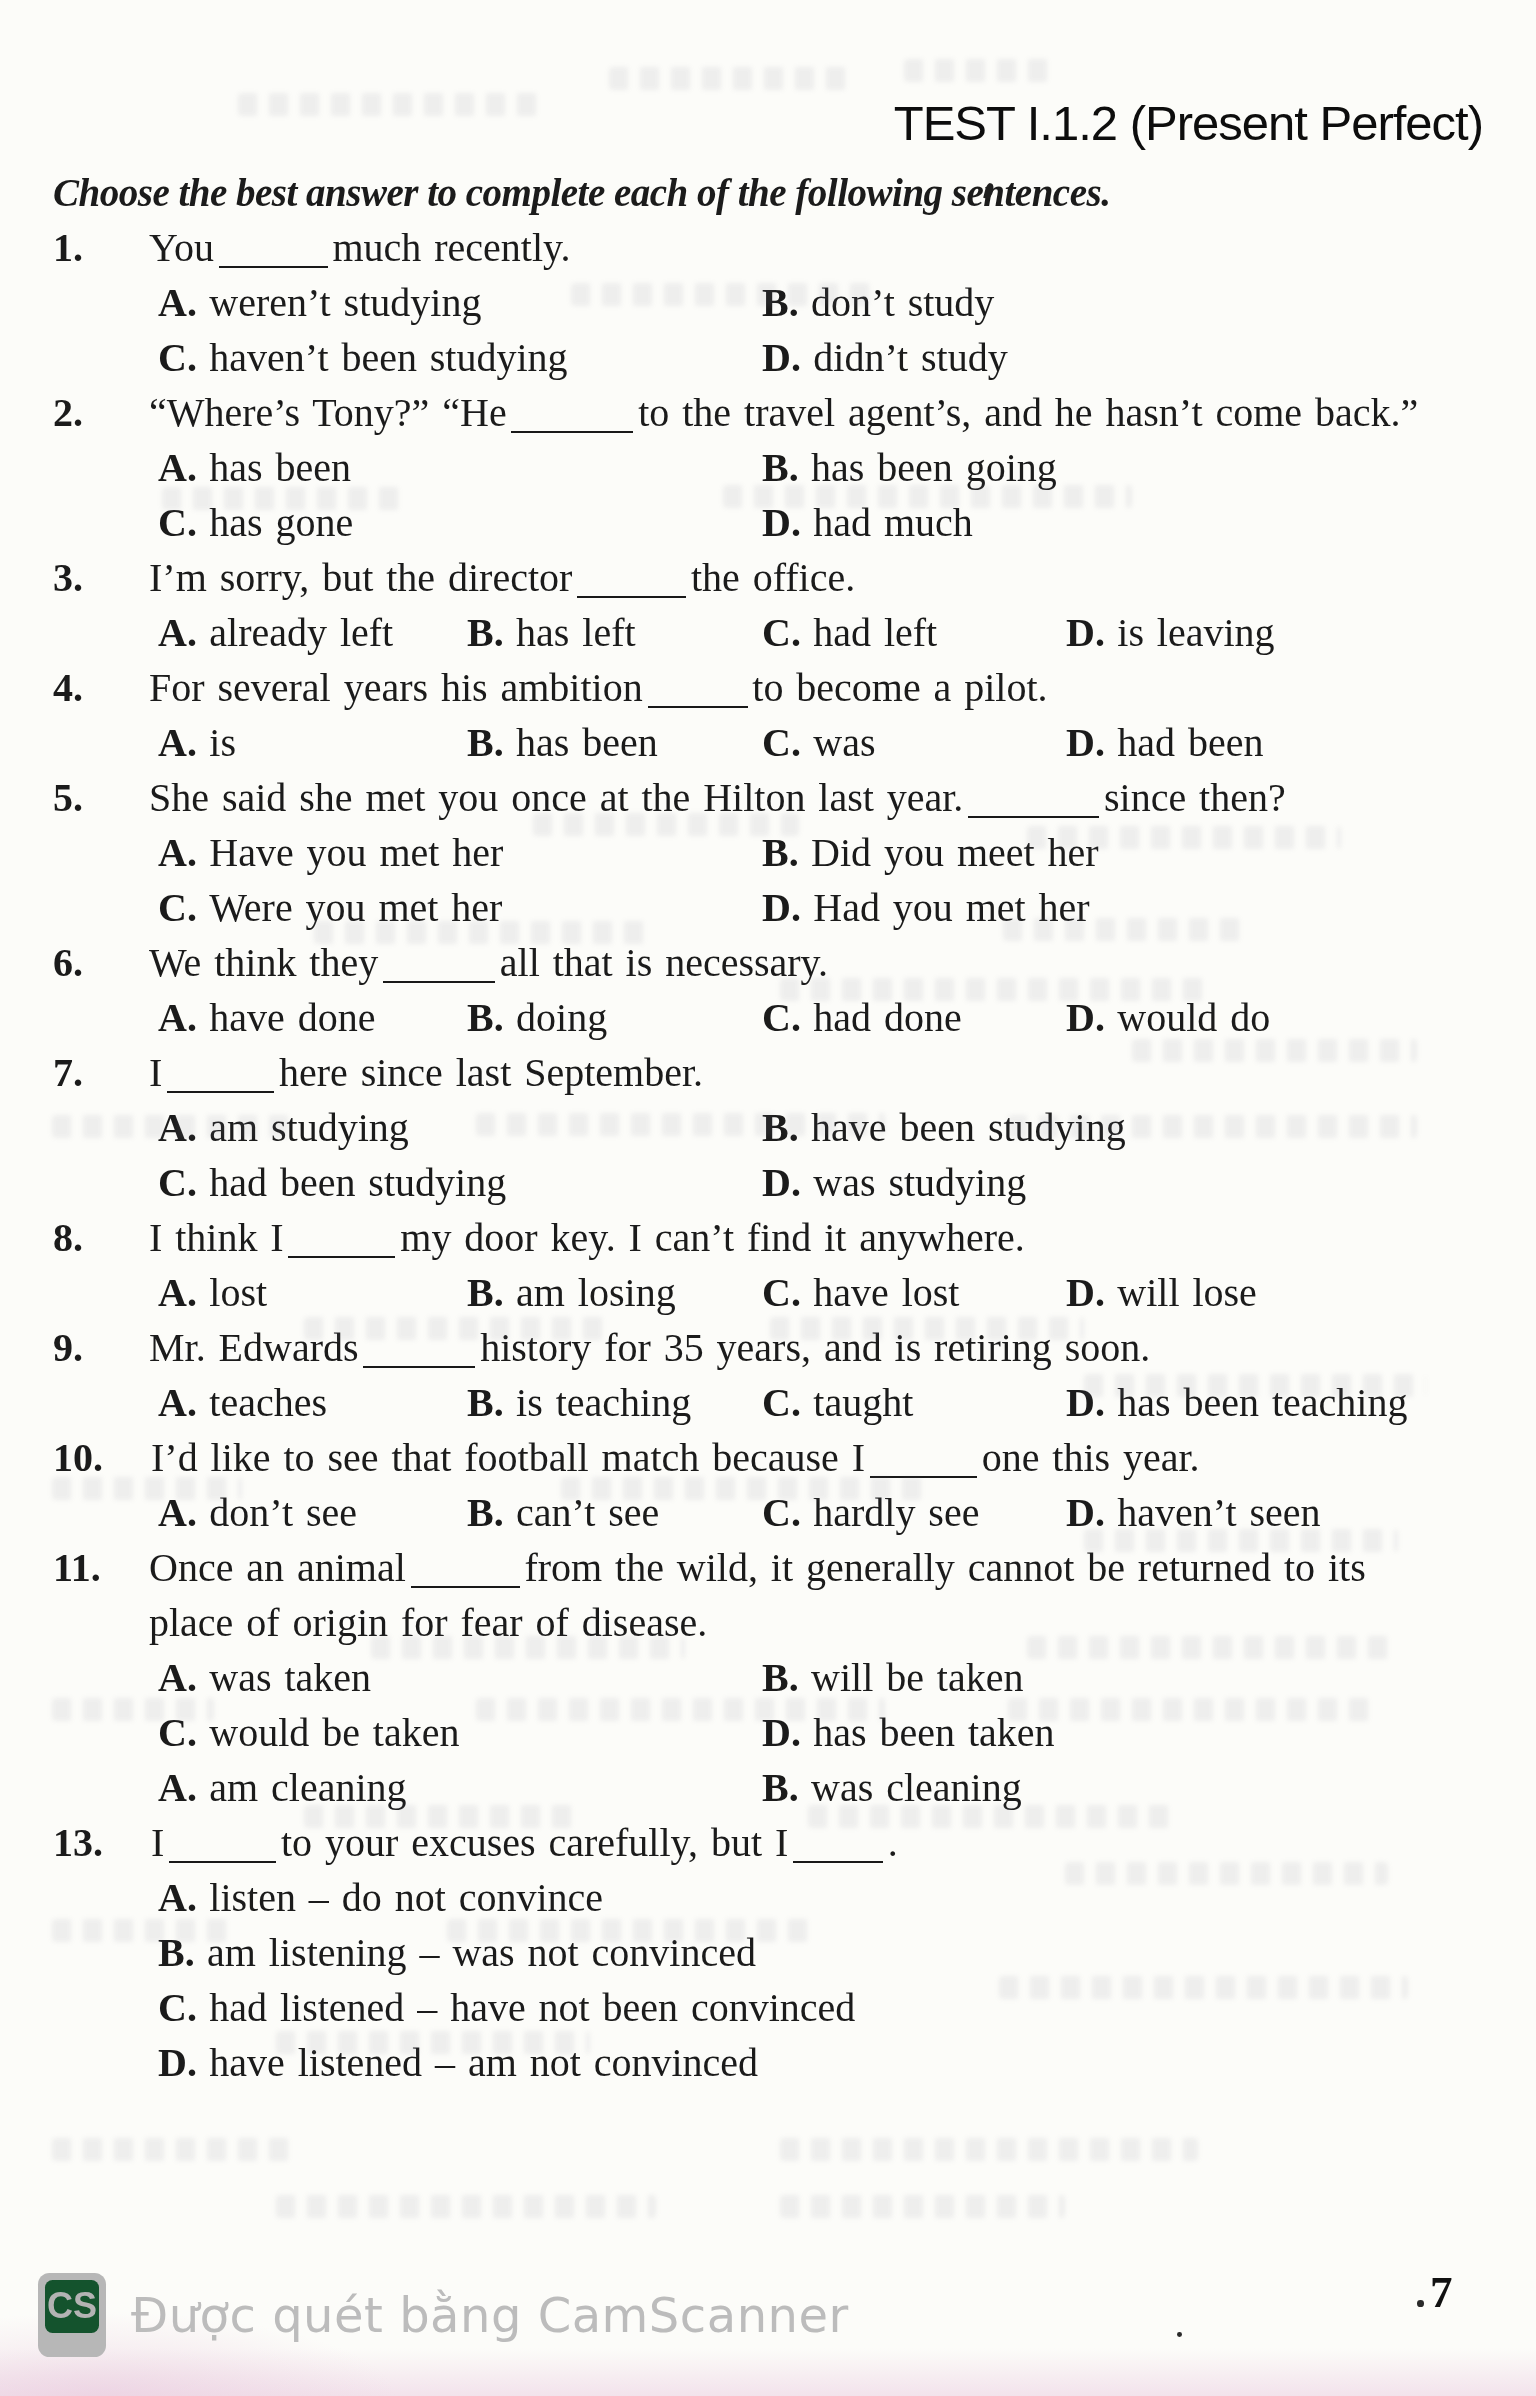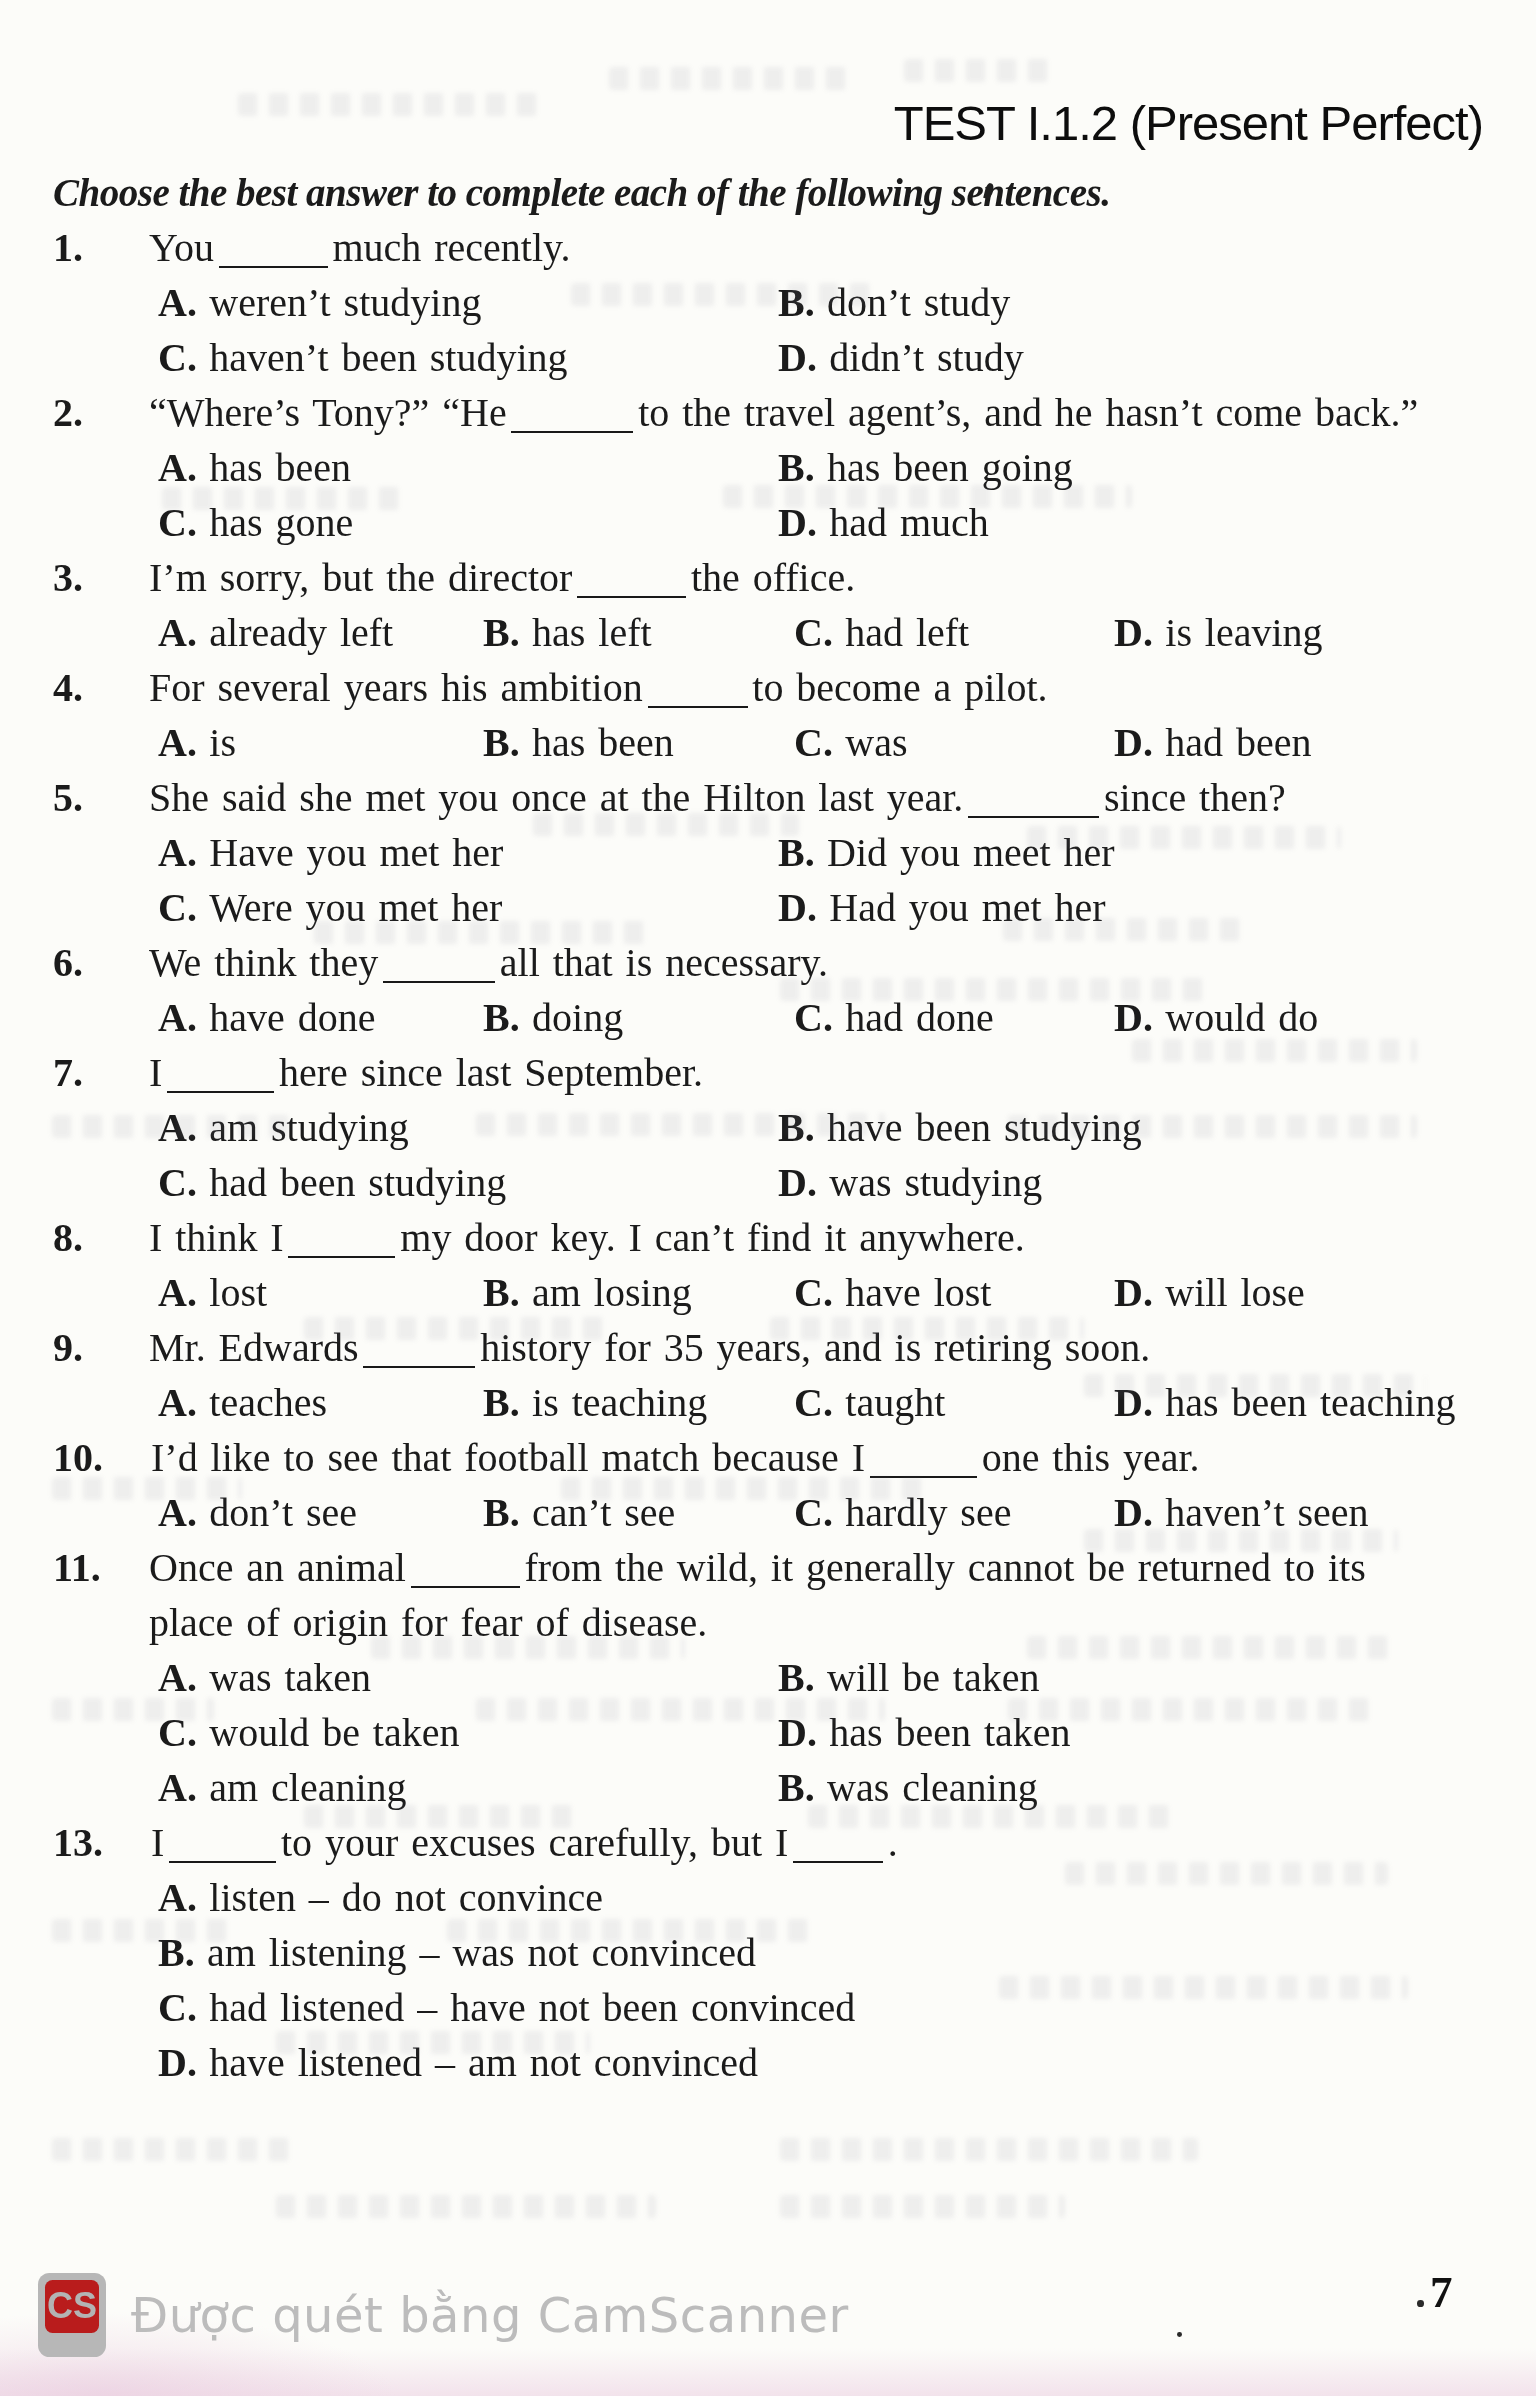--- a/index.html
+++ b/index.html
@@ -21,21 +21,21 @@
     font-weight:bold;font-style:italic;font-size:39px;
     height:55px;line-height:55px;margin-top:11.4px;letter-spacing:-0.5px;
   }
   .q-line{display:flex;min-height:55px;line-height:55px;font-size:40px;word-spacing:2.9px;}
   .q-num{flex:0 0 48px;font-weight:bold;}
   .q-text{flex:1;margin-left:48px;}
   .blank{
     display:inline-block;border-bottom:2.9px solid #191919;
     height:28.5px;margin:0 4.8px;position:relative;top:6.7px;
   }
-  .opt-row{display:flex;padding-left:105px;min-height:55px;line-height:55px;font-size:40px;word-spacing:2.9px;gap:16px;}
+  .opt-row{display:flex;padding-left:105px;min-height:55px;line-height:55px;font-size:40px;word-spacing:2.9px;}
   .opt{white-space:nowrap;}
   .opt.c1{flex:0 0 309px;}
   .opt.c2{flex:0 0 295px;}
   .opt.c3{flex:0 0 304px;}
   .opt.c4{flex:1;}
   .opt.w1{flex:0 0 604px;}
   .opt.w2{flex:1;}
   .opt.s1{flex:1;}
   .opt-letter{font-weight:bold;margin-right:12.4px;}
   
@@ -55,21 +55,21 @@
     pointer-events:none;
   }
   .corner-smear{
     position:absolute;left:0;bottom:0;width:399px;height:86px;
     background:radial-gradient(ellipse at 25% 100%, rgba(233,203,222,.6), rgba(233,203,222,0) 70%);
     pointer-events:none;
   }
   .footer{position:absolute;left:38px;top:2273px;display:flex;align-items:center;}
   .cs-logo{position:relative;width:68px;height:84px;background:#b7b7b7;border-radius:11.4px;}
   .cs-inner{
-    position:absolute;left:6.7px;right:6.7px;top:6.7px;height:53px;background:#b91c1c;border-radius:7.6px;
+    position:absolute;left:6.7px;right:6.7px;top:6.7px;height:53px;background:#14532d;border-radius:7.6px;
     display:flex;align-items:center;justify-content:center;
     font-family:"Liberation Sans","DejaVu Sans",sans-serif;font-weight:bold;font-size:36px;color:#b3b3b3;
   }
   .footer-text{
     margin-left:25px;color:#bcbcbc;
     font-family:"DejaVu Sans","Liberation Sans",sans-serif;
     font-size:48px;letter-spacing:0.5px;
   }
   .page-num{
     position:absolute;left:1430px;top:2266px;

